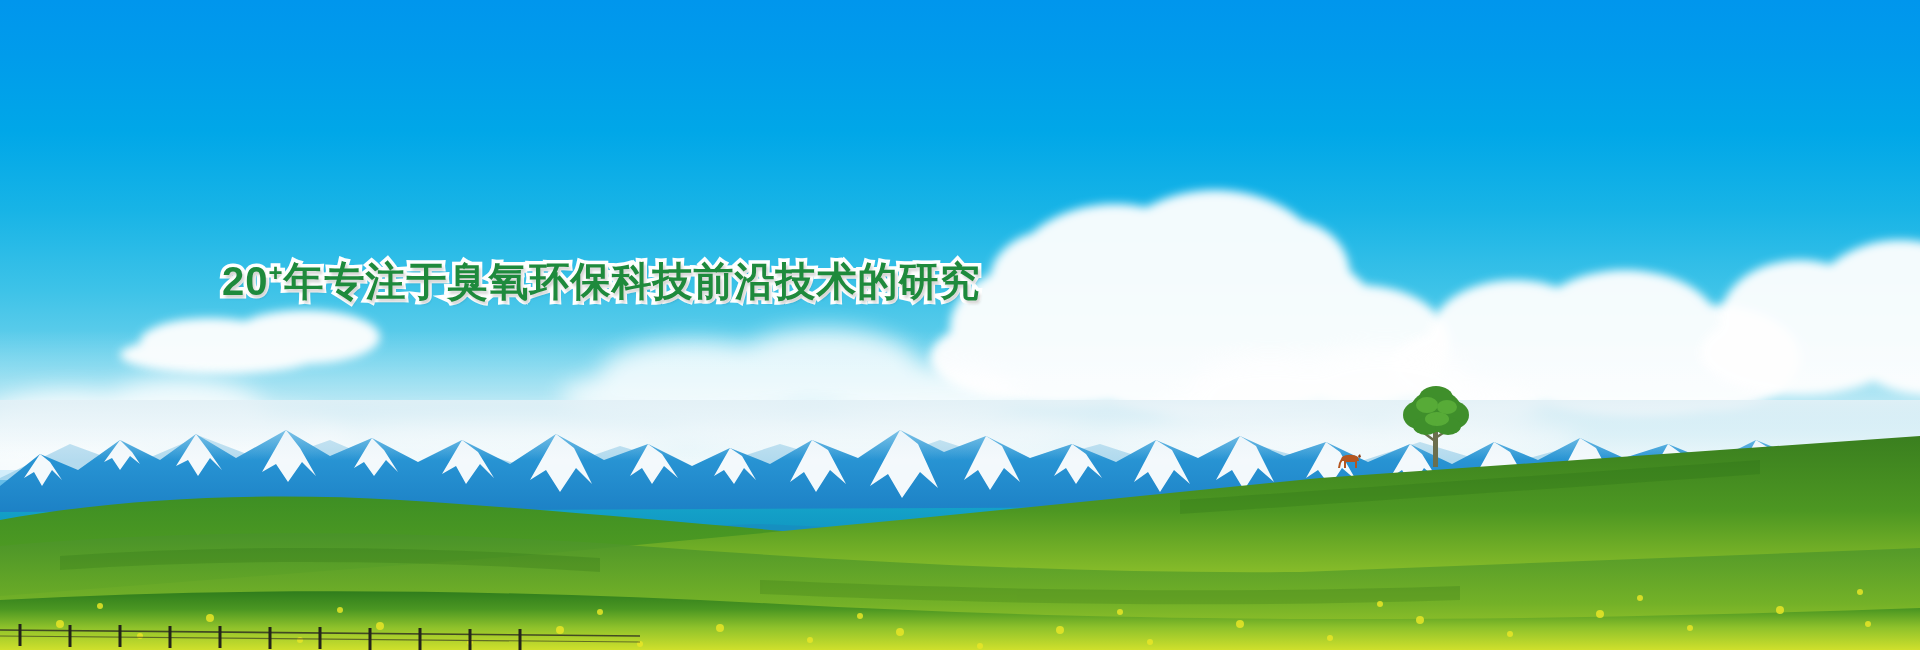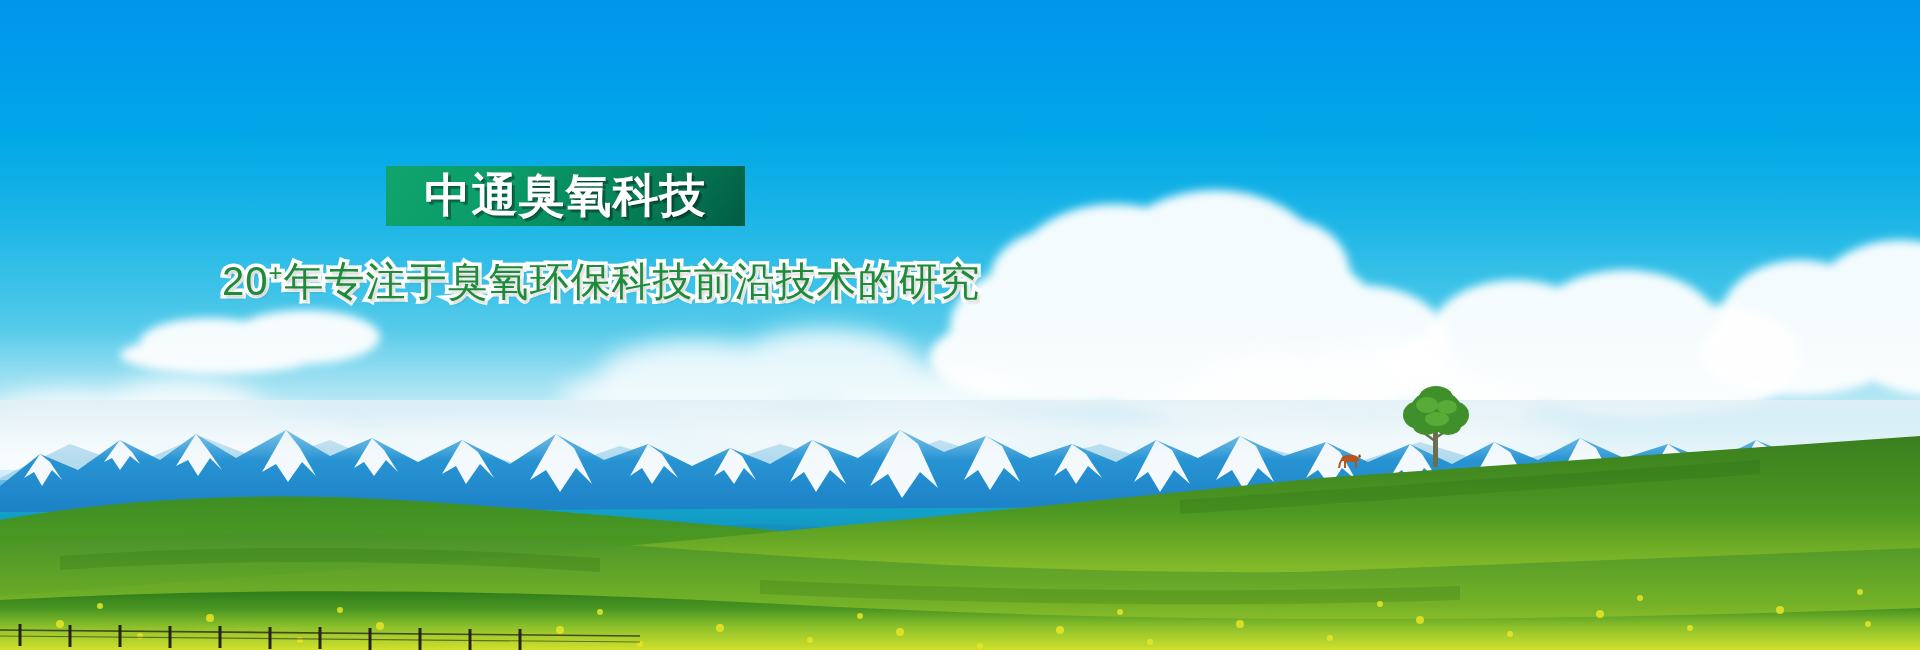--- a/index.html
+++ b/index.html
@@ -140,21 +140,21 @@
     color:#ffffff;
     text-shadow: 3px 3px 0 rgba(0,0,0,.30),
                  1px 1px 0 rgba(0,0,0,.25);
     white-space:nowrap;
     padding-bottom:2px;
   }
 
   .subline {
     position:absolute;
     font-family:"Liberation Sans", sans-serif;
-    font-weight:normal;
+    font-weight:bold;
     font-size:40px;
     line-height:1;
     color:#1e8a3c;
     letter-spacing:1px;
     white-space:nowrap;
     pointer-events:auto;
     -webkit-text-stroke: 7px #ffffff;
     paint-order: stroke fill;
     text-shadow: 2px 3px 3px rgba(0,0,0,.18);
   }
@@ -411,23 +411,20 @@
 
   <svg class="horse" viewBox="0 0 26 18">
     <path d="M5,5 C9,2 17,2 21,5 L22,9 L20,9 L20,16 L18,16 L18,10 L9,10 L9,16 L7,16 L7,9
              L5,9 Z" fill="#b5561f"></path>
     <path d="M5,5 L2,11 L1,16 L3,16 L4,11 L6,8 Z" fill="#b5561f"></path>
     <path d="M21,4 L23,2 L24,5 L22,6 Z" fill="#8e3f14"></path>
   </svg>
 
   <div class="textblock">
 
-    <div class="title-badge">
-      <span class="title-text">中通臭氧科技</span>
-    </div>
 
     <div class="subline" id="subline-1">
       <span>20</span><span class="sup">+</span><span>年专注于臭氧环保科技前沿技术的研究</span>
     </div>
 
 
   </div>
 </div>
 
 </body></html>

